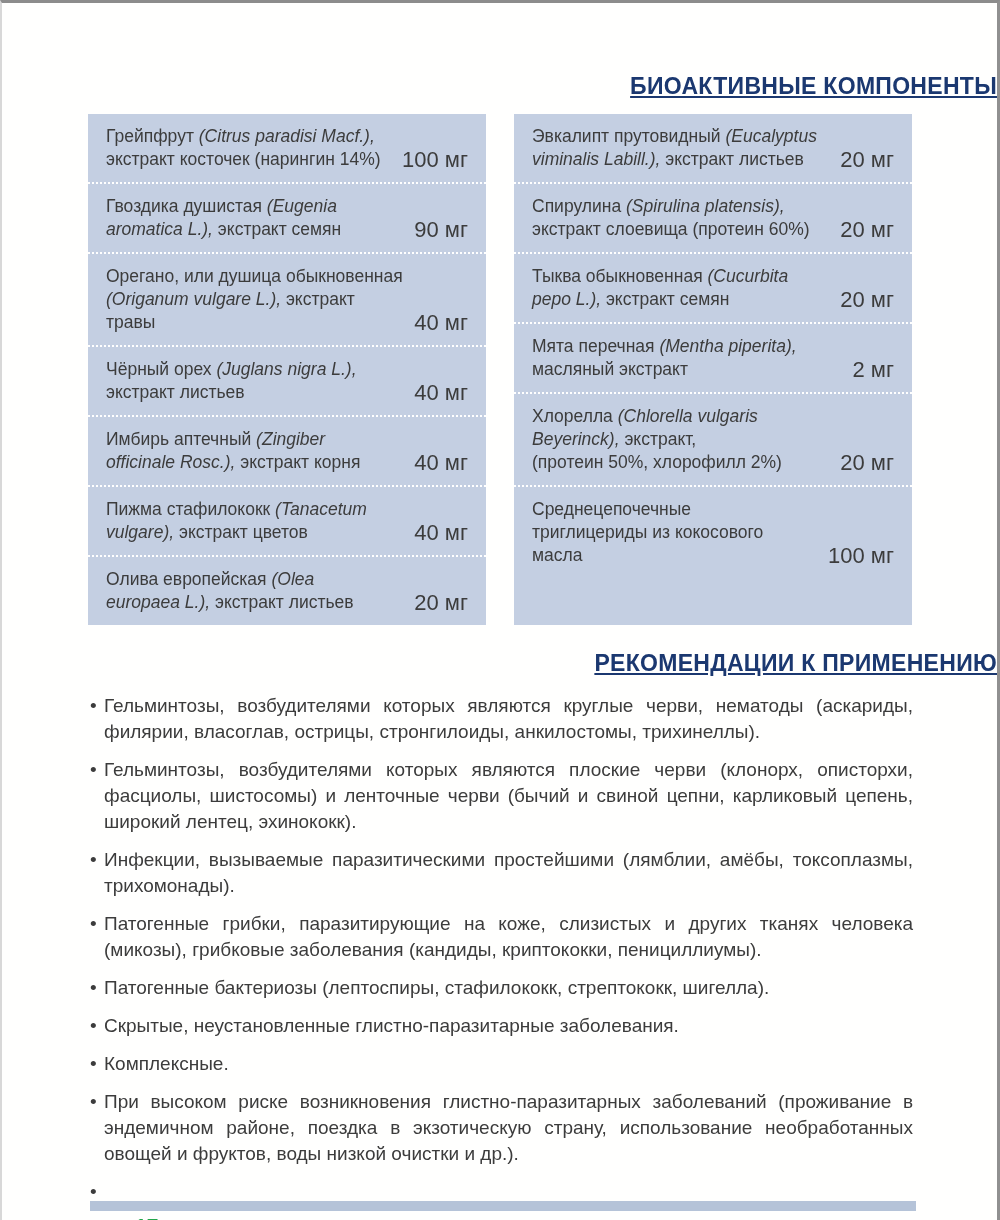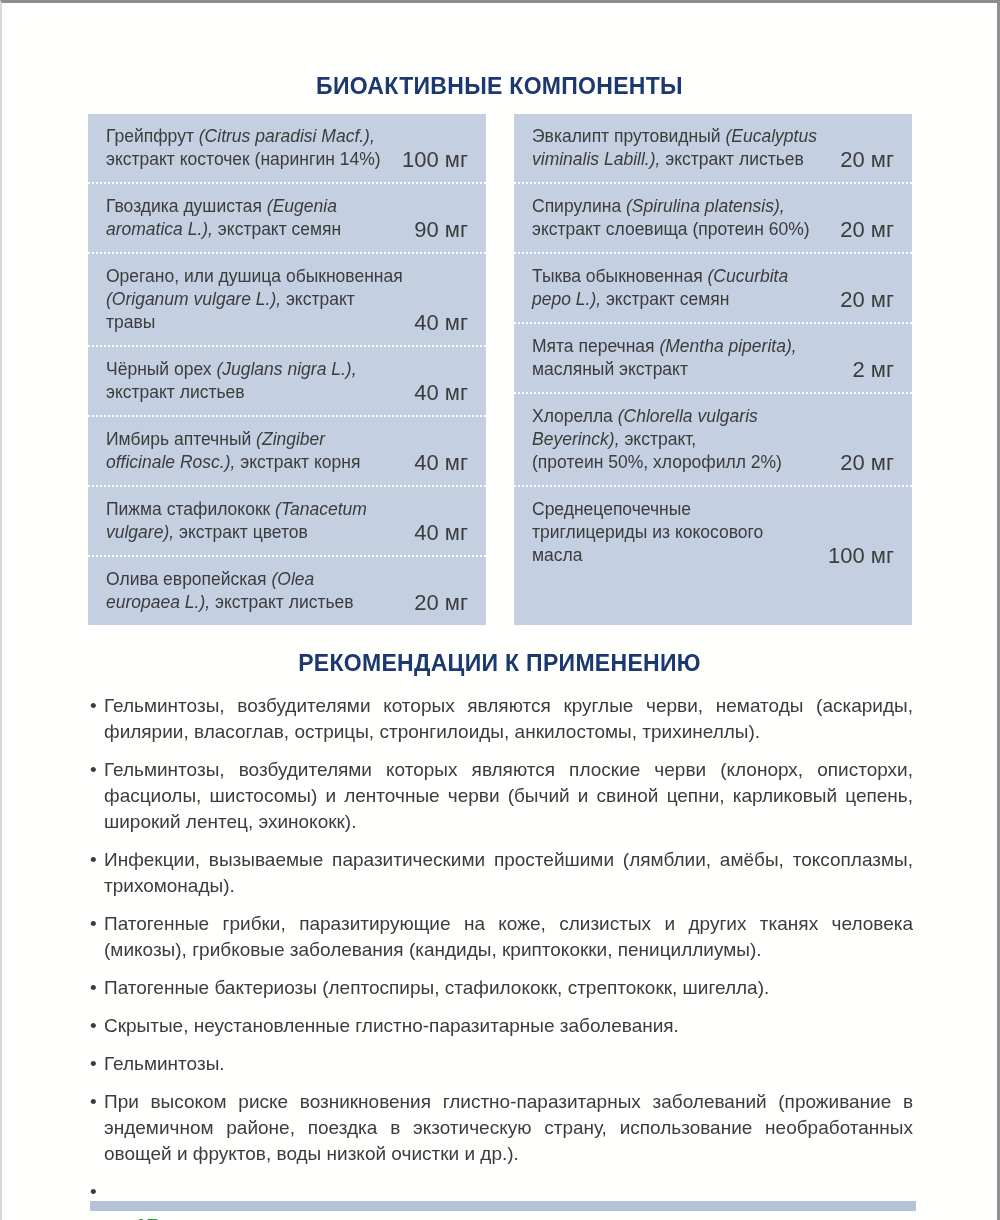--- a/index.html
+++ b/index.html
@@ -3,22 +3,22 @@
 <meta charset="utf-8">
 <style>
   html,body{margin:0;padding:0;background:#ffffff;}
   .page{
     width:1000px;height:1220px;box-sizing:border-box;position:relative;
     background:#fffffe;overflow:hidden;
     border-top:3px solid #8c8c8c;border-left:2px solid #d8d8d8;border-right:3px solid #909090;
     font-family:"Liberation Sans","DejaVu Sans",sans-serif;color:var(--text,#3c3c3c);
   }
   .section-title{
-    margin:0;text-align:center;color:var(--heading,#1b3870);
-    font-size:23px;line-height:28px;font-weight:700;letter-spacing:.3px;
+    margin:0;text-align:right;color:var(--heading,#1b3870);
+    font-size:23px;line-height:28px;font-weight:700;letter-spacing:.3px;text-decoration:underline;
   }
   #title-components{margin-top:69px;}
   #title-recommendations{margin-top:24px;}
   .boxes{display:flex;gap:28px;margin:14px 85px 0 86px;}
   .box{flex:1;background:var(--box_bg,#c4cfe2);}
   .comp-row{display:flex;align-items:flex-end;padding:11px 18px;}
   .comp-row:not(:first-child){border-top:2px dotted #ffffff;}
   .comp-name{flex:1;white-space:pre-line;font-size:17.5px;line-height:23px;}
   .comp-name .it{font-style:italic;}
   .comp-amount{white-space:nowrap;font-size:22px;line-height:23px;margin-left:8px;}
@@ -114,21 +114,21 @@
 
   <h1 class="section-title" id="title-recommendations">РЕКОМЕНДАЦИИ К ПРИМЕНЕНИЮ</h1>
 
   <ul class="rec-list" id="rec-list">
       <li class="rec-item"><span class="bullet">•</span><span>Гельминтозы, возбудителями которых являются круглые черви, нематоды (аскариды, филярии, власоглав, острицы, стронгилоиды, анкилостомы, трихинеллы).</span></li>
       <li class="rec-item"><span class="bullet">•</span><span>Гельминтозы, возбудителями которых являются плоские черви (клонорх, описторхи, фасциолы, шистосомы) и ленточные черви (бычий и свиной цепни, карликовый цепень, широкий лентец, эхинококк).</span></li>
       <li class="rec-item"><span class="bullet">•</span><span>Инфекции, вызываемые паразитическими простейшими (лямблии, амёбы, токсоплазмы, трихомонады).</span></li>
       <li class="rec-item"><span class="bullet">•</span><span>Патогенные грибки, паразитирующие на коже, слизистых и других тканях человека (микозы), грибковые заболевания (кандиды, криптококки, пенициллиумы).</span></li>
       <li class="rec-item"><span class="bullet">•</span><span>Патогенные бактериозы (лептоспиры, стафилококк, стрептококк, шигелла).</span></li>
       <li class="rec-item"><span class="bullet">•</span><span>Скрытые, неустановленные глистно-паразитарные заболевания.</span></li>
-      <li class="rec-item"><span class="bullet">•</span><span>Гельминтозы.</span></li>
+      <li class="rec-item"><span class="bullet">•</span><span>Комплексные.</span></li>
       <li class="rec-item"><span class="bullet">•</span><span>При высоком риске возникновения глистно-паразитарных заболеваний (проживание в эндемичном районе, поездка в экзотическую страну, использование необработанных овощей и фруктов, воды низкой очистки и др.).</span></li>
       <li class="rec-item"><span class="bullet">•</span></li>
     </ul>
 
   <div class="footer-bar"></div>
 
   <div class="page-number">17</div>
 
 </div>
 

